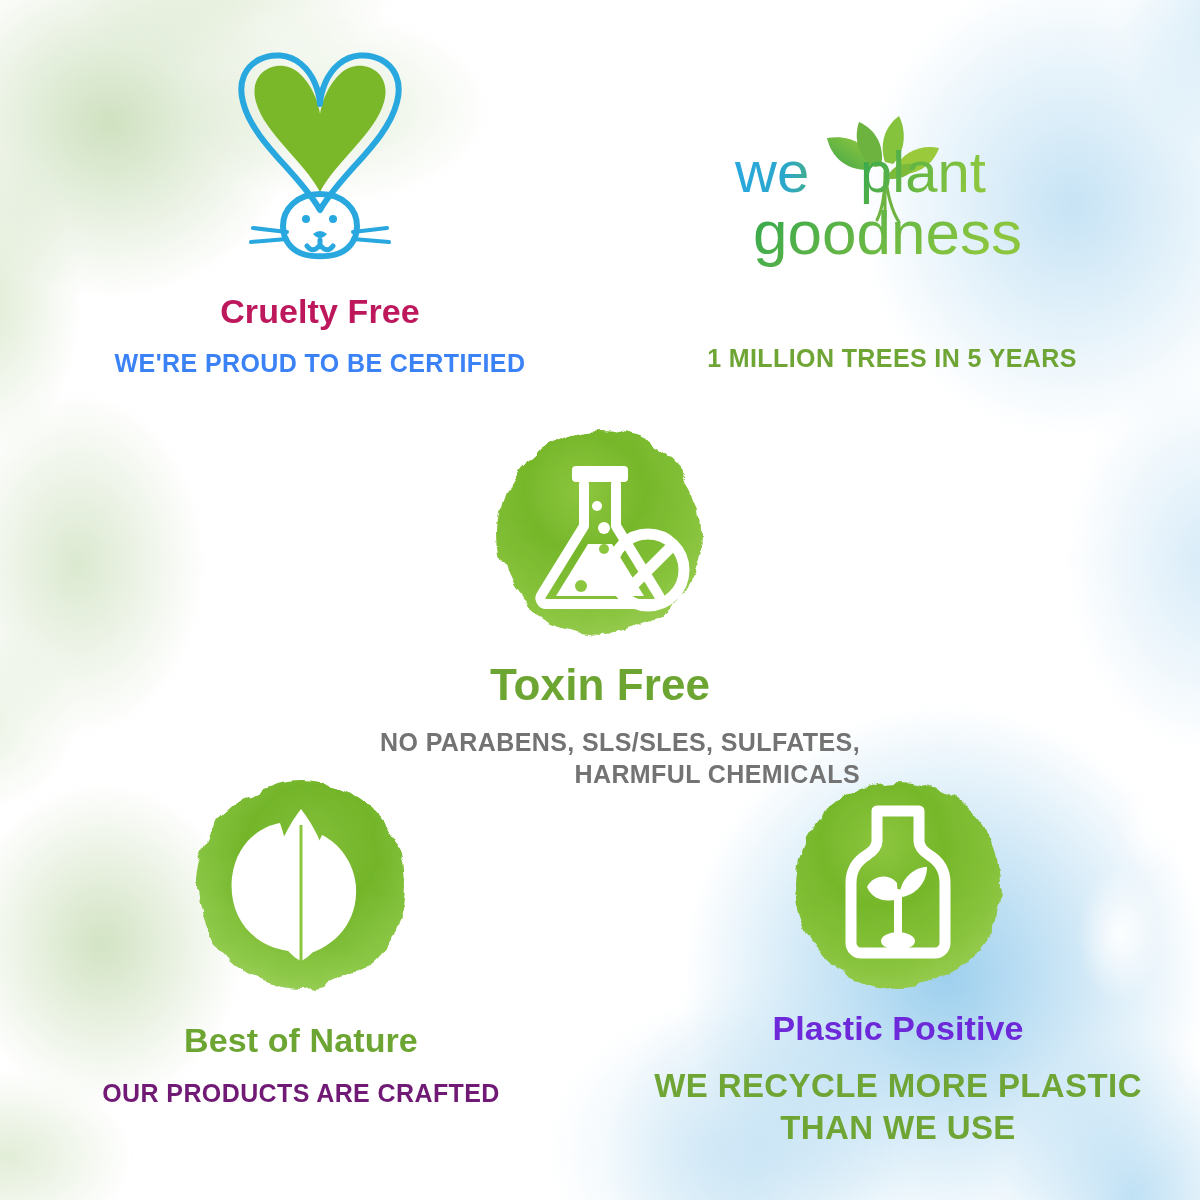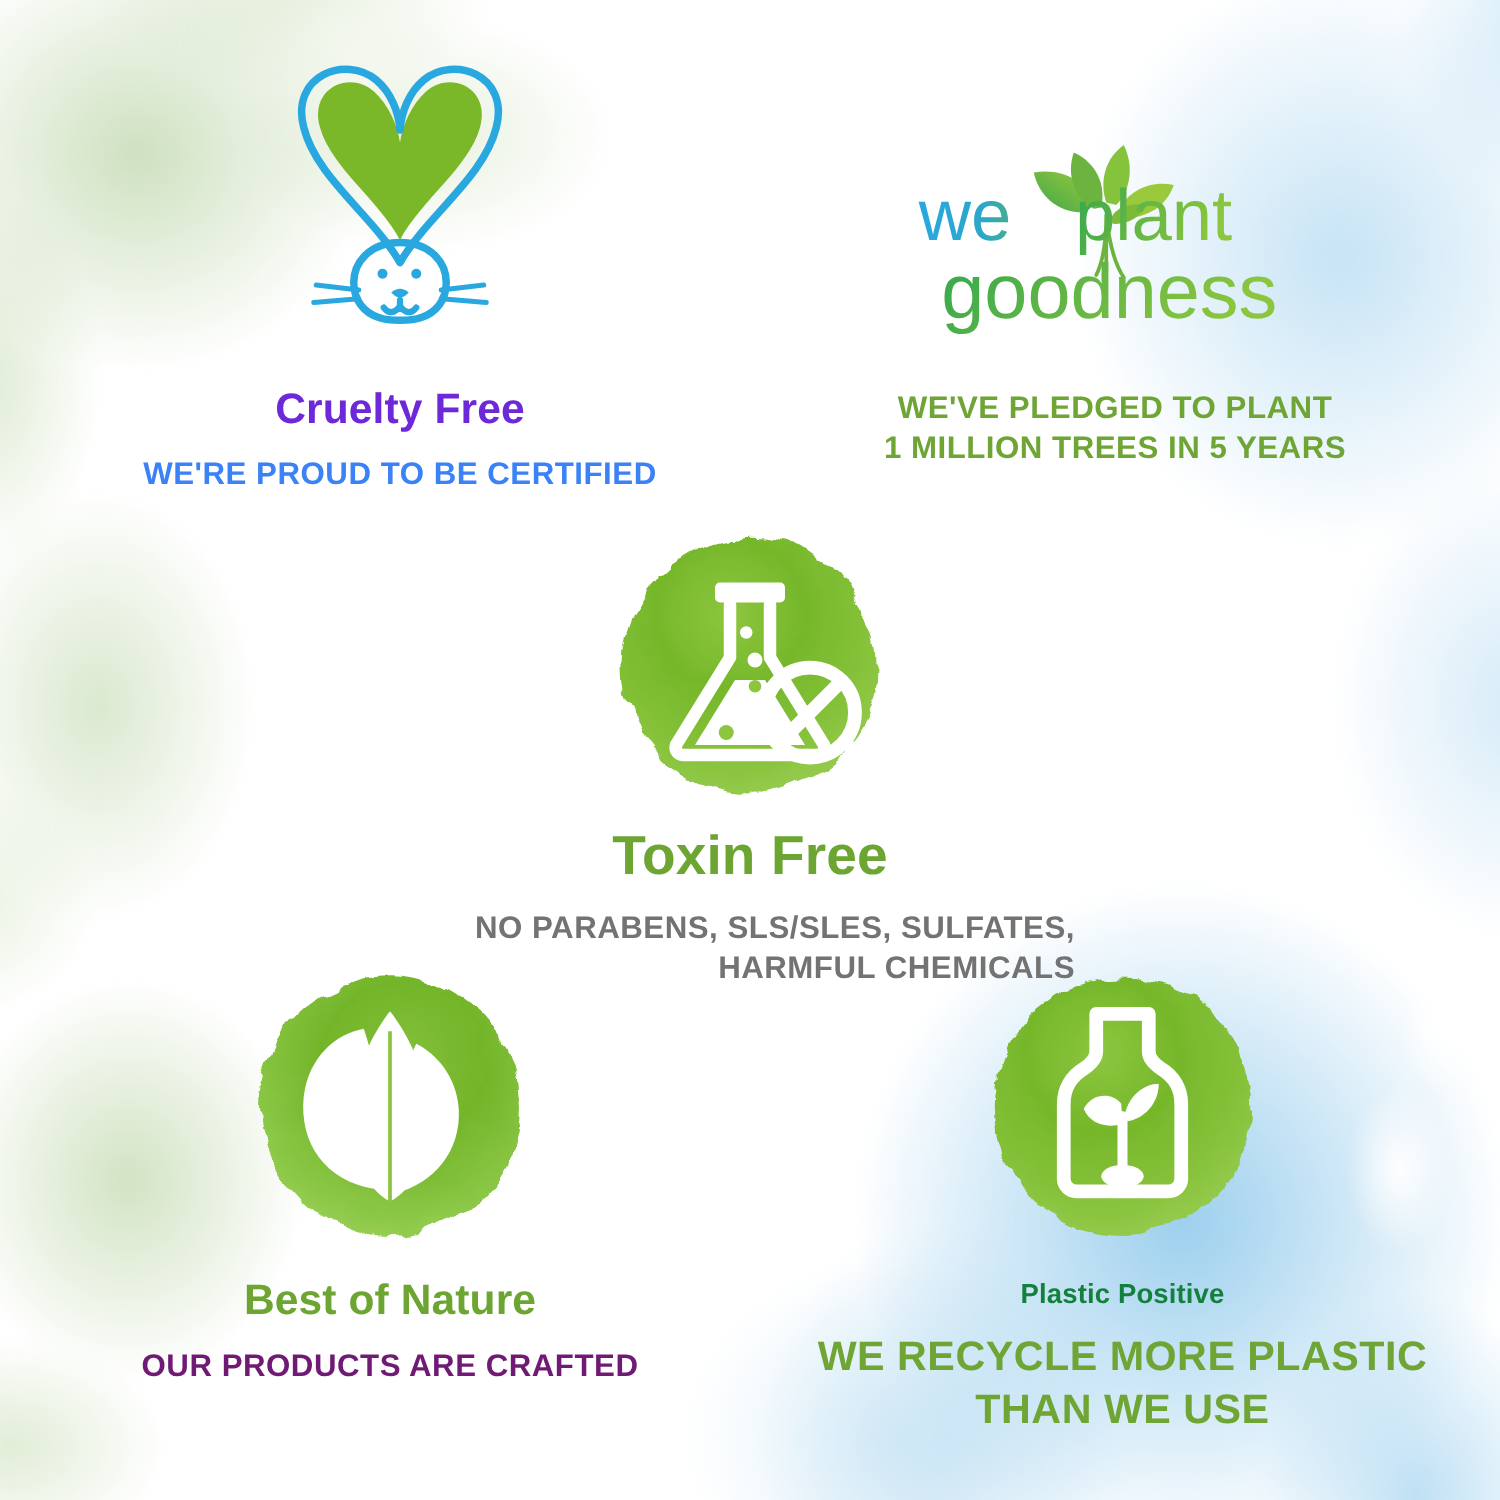--- a/index.html
+++ b/index.html
@@ -93,40 +93,40 @@
     font-weight:bold;
     text-transform:uppercase;
     letter-spacing:.4px;
     line-height:1.28;
     margin:0;
   }
 
   
   #badge-cruelty{left:60px;top:42px;width:520px;}
   #badge-cruelty .icon-wrap{height:230px;display:flex;align-items:flex-end;justify-content:center;}
-  #badge-cruelty .badge-title{font-size:34px;color:#6d28d9;margin-top:38px;}
+  #badge-cruelty .badge-title{font-size:34px;color:#be185d;margin-top:22px;}
   #badge-cruelty .badge-desc{font-size:25px;color:#3b82f6;margin-top:17px;}
 
   
   #badge-plant{right:48px;top:112px;width:520px;}
   #badge-plant .badge-desc{font-size:25px;color:#6FA535;margin-top:48px;}
 
   
   #badge-toxin{left:340px;top:418px;width:520px;}
   #badge-toxin .badge-title{font-size:44px;color:#6CA532;margin-top:14px;}
   #badge-toxin .badge-desc{font-size:25px;color:#737373;margin-top:18px;text-align:right;}
 
   
-  #badge-nature{left:32px;top:765px;width:560px;}
+  #badge-nature{left:21px;top:765px;width:560px;}
   #badge-nature .badge-title{font-size:34px;color:#6CA532;margin-top:18px;}
   #badge-nature .badge-desc{font-size:25px;color:#701a75;margin-top:18px;}
 
   
   #badge-plastic{right:22px;top:765px;width:560px;}
-  #badge-plastic .badge-title{font-size:22px;color:#15803d;margin-top:18px;}
+  #badge-plastic .badge-title{font-size:34px;color:#6d28d9;margin-top:6px;}
   #badge-plastic .badge-desc{font-size:33px;color:#6FA535;margin-top:18px;}
 
   .circle-icon{display:block;margin:0 auto;}
 
   
   .wpg-logo{position:relative;width:330px;height:150px;margin:0 auto;}
 </style>
 </head>
 <body>
 
@@ -230,21 +230,21 @@
         </g>
 
         <text x="8" y="80" font-family="'Liberation Sans',sans-serif" font-size="58" font-weight="normal" fill="url(#logoGradBlue)" letter-spacing="0">we</text>
 
         <text x="133" y="80" font-family="'Liberation Sans',sans-serif" font-size="58" font-weight="normal" fill="url(#logoGrad)">plant</text>
 
         <text x="26" y="142" font-family="'Liberation Sans',sans-serif" font-size="62" font-weight="normal" fill="url(#logoGrad)">goodness</text>
       </svg>
     </div>
     <p class="badge-desc">
-      <span>WE'VE PLEDGED TO PLANT</span><br>
+      <br>
       <span>1 MILLION TREES IN 5 YEARS</span>
     </p>
   </div>
 
   <div class="badge" id="badge-toxin">
     <svg width="240" height="230" viewBox="0 0 240 230" class="circle-icon">
       <g filter="url(#wcEdge)">
         <circle cx="120" cy="115" r="102" fill="url(#wcFill)"></circle>
       </g>
       <g fill="#ffffff">

